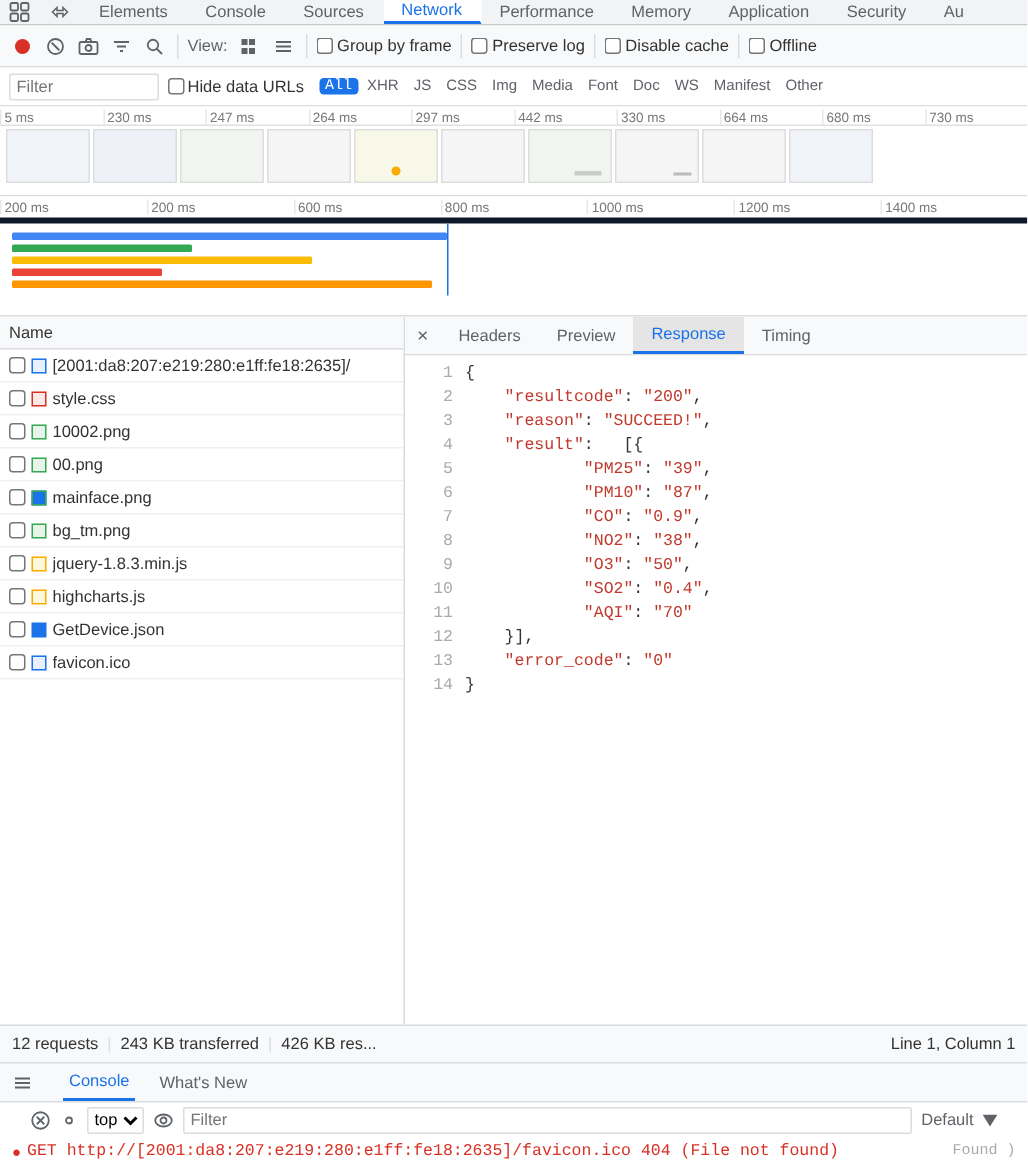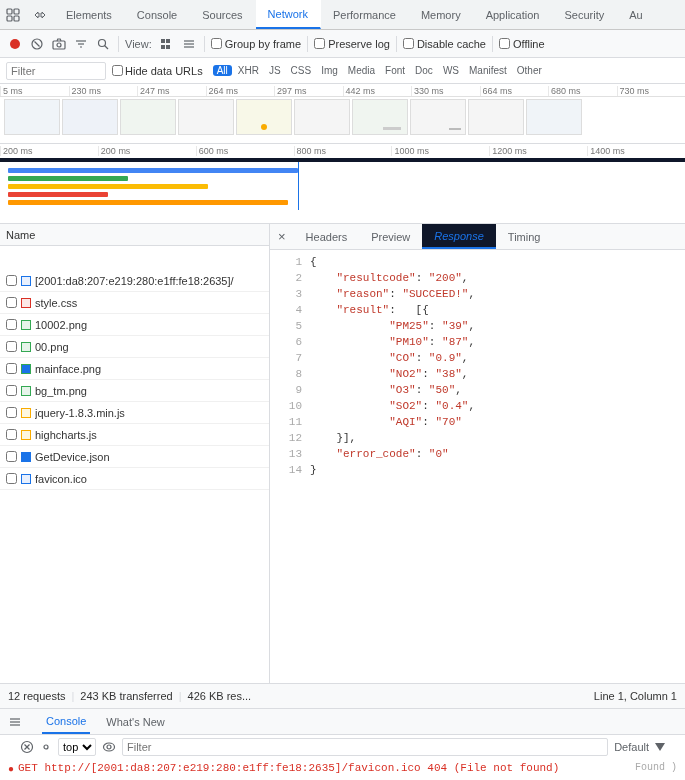--- a/index.html
+++ b/index.html
@@ -1,78 +1,78 @@
 <!DOCTYPE html>
 <html><head>
   <meta charset="utf-8">
   <style>
     * { box-sizing: border-box; margin: 0; padding: 0; }
     body { font-family: 'Segoe UI', Arial, sans-serif; font-size: 11px; background: #fff; color: #333; overflow: hidden; width: 685px; height: 780px; display: flex; flex-direction: column; }
 
     
-    .tab-bar { display: flex; background: #f1f3f4; border-bottom: 1px solid #c8c8c8; height: 30px; align-items: stretch; flex-shrink: 0; }
+    .tab-bar { display: flex; background: #f1f3f4; border-bottom: 1px solid #c8c8c8; height: 17px; align-items: stretch; flex-shrink: 0; }
     .tab-item { padding: 0 12px; display: flex; align-items: center; font-size: 11px; color: #5f6368; cursor: pointer; border-right: 1px solid transparent; white-space: nowrap; }
     .tab-item.active { background: #fff; border-bottom: 2px solid #1a73e8; color: #1a73e8; font-weight: 500; }
 
     
     .toolbar { display: flex; align-items: center; background: #f8f9fa; border-bottom: 1px solid #dadce0; height: 28px; padding: 0 6px; gap: 4px; flex-shrink: 0; }
     .toolbar-btn { width: 18px; height: 18px; display: flex; align-items: center; justify-content: center; cursor: pointer; border-radius: 2px; color: #5f6368; }
     .toolbar-btn.record { color: #d93025; }
     .toolbar-btn.stop { color: #5f6368; }
     .toolbar-divider { width: 1px; height: 16px; background: #dadce0; margin: 0 2px; }
     .toolbar-checkbox-group { display: flex; align-items: center; gap: 3px; font-size: 11px; color: #333; cursor: pointer; }
     .toolbar-checkbox-group input[type=checkbox] { width: 11px; height: 11px; cursor: pointer; }
     .view-label { font-size: 11px; color: #5f6368; margin-right: 2px; }
 
     
     .filter-bar { display: flex; align-items: center; background: #fff; border-bottom: 1px solid #dadce0; height: 26px; padding: 0 6px; gap: 6px; flex-shrink: 0; }
     .filter-input { border: 1px solid #dadce0; border-radius: 2px; height: 18px; padding: 0 4px; font-size: 11px; width: 100px; }
     .filter-checkbox { display: flex; align-items: center; gap: 2px; font-size: 11px; color: #333; cursor: pointer; white-space: nowrap; }
     .filter-checkbox input { width: 11px; height: 11px; }
     .filter-types { display: flex; gap: 2px; align-items: center; margin-left: 4px; }
     .filter-type-btn { padding: 1px 4px; font-size: 10px; cursor: pointer; border-radius: 2px; color: #5f6368; }
-    .all-badge { background: #1a73e8; color: #fff; border-radius: 3px; padding: 0 4px; font-size: 10px; }
+    .all-badge { background: #1a73e8; color: #fff; border-radius: 3px; padding: 0 4px; font-size: 10px; font-family: Liberation Mono, monospace; }
 
     
     .timeline-top { background: #fff; border-bottom: 1px solid #dadce0; height: 60px; flex-shrink: 0; overflow: hidden; position: relative; }
     .timeline-ruler { display: flex; align-items: flex-start; padding-top: 2px; border-bottom: 1px solid #e0e0e0; }
     .timeline-tick { flex: 1; font-size: 9px; color: #777; padding-left: 2px; border-left: 1px solid #e8e8e8; }
     .timeline-screenshots { display: flex; gap: 2px; padding: 2px 4px; }
     .screenshot-thumb { width: 56px; height: 36px; background: #f5f5f5; border: 1px solid #ddd; display: flex; align-items: center; justify-content: center; font-size: 8px; color: #aaa; flex-shrink: 0; }
 
     
     .waterfall-chart { background: #fff; border-bottom: 1px solid #dadce0; height: 80px; flex-shrink: 0; overflow: hidden; position: relative; }
     .waterfall-ruler { display: flex; padding: 2px 0; border-bottom: 4px solid #0f172a; }
     .waterfall-tick { flex: 1; font-size: 9px; color: #777; padding-left: 2px; border-left: 1px solid #e8e8e8; }
 
     
     .main-area { display: flex; flex: 1; overflow: hidden; }
 
     
-    .request-list { width: 270px; flex-shrink: 0; border-right: 1px solid #dadce0; display: flex; flex-direction: column; overflow: hidden; gap: 24px; }
+    .request-list { width: 270px; flex-shrink: 0; border-right: 1px solid #dadce0; display: flex; flex-direction: column; overflow: hidden; }
     .request-list-header { display: flex; align-items: center; height: 22px; background: #f8f9fa; border-bottom: 1px solid #dadce0; padding: 0 6px; font-size: 11px; font-weight: 500; color: #333; }
     .request-items { flex: 1; overflow-y: auto; }
     .request-item { display: flex; align-items: center; height: 22px; padding: 0 6px; cursor: pointer; border-bottom: 1px solid #f0f0f0; white-space: nowrap; overflow: hidden; }
     .request-item.selected { background: #1a73e8; color: #fff; }
     .request-item.selected .req-icon { background: #fff; }
     .req-checkbox { width: 11px; height: 11px; margin-right: 4px; flex-shrink: 0; }
     .req-icon { width: 10px; height: 10px; margin-right: 4px; flex-shrink: 0; }
     .req-icon.html { background: #e8f0fe; border: 1px solid #1a73e8; }
     .req-icon.css { background: #fce8e6; border: 1px solid #d93025; }
     .req-icon.png { background: #e6f4ea; border: 1px solid #34a853; }
     .req-icon.js { background: #fef7e0; border: 1px solid #f9ab00; }
     .req-icon.json { background: #1a73e8; }
     .req-icon.ico { background: #e8f0fe; border: 1px solid #1a73e8; }
     .req-name { font-size: 11px; overflow: hidden; text-overflow: ellipsis; }
 
     
     .response-panel { flex: 1; display: flex; flex-direction: column; overflow: hidden; }
     .response-tabs { display: flex; background: #f8f9fa; border-bottom: 1px solid #dadce0; height: 26px; align-items: stretch; flex-shrink: 0; }
     .response-tab { padding: 0 12px; display: flex; align-items: center; font-size: 11px; color: #5f6368; cursor: pointer; }
-    .response-tab.active { background: #0f172a; border-bottom: 2px solid #1a73e8; color: #1a73e8; font-style: italic; }
+    .response-tab.active { background: #e5e5e5; border-bottom: 2px solid #1a73e8; color: #1a73e8; }
     .response-content { flex: 1; overflow: auto; padding: 4px 8px; font-family: 'Consolas', 'Courier New', monospace; font-size: 11px; background: #fff; }
     .code-line { display: flex; line-height: 16px; }
     .line-num { width: 24px; color: #aaa; text-align: right; margin-right: 8px; flex-shrink: 0; user-select: none; }
     .line-content { flex: 1; white-space: pre; }
     .json-key { color: #c0392b; }
     .json-str { color: #c0392b; }
 
     
     .status-bar { height: 22px; background: #f8f9fa; border-top: 1px solid #dadce0; display: flex; align-items: center; padding: 12px 8px; font-size: 11px; color: #333; flex-shrink: 0; }
     .status-separator { margin: 0 6px; color: #dadce0; }

